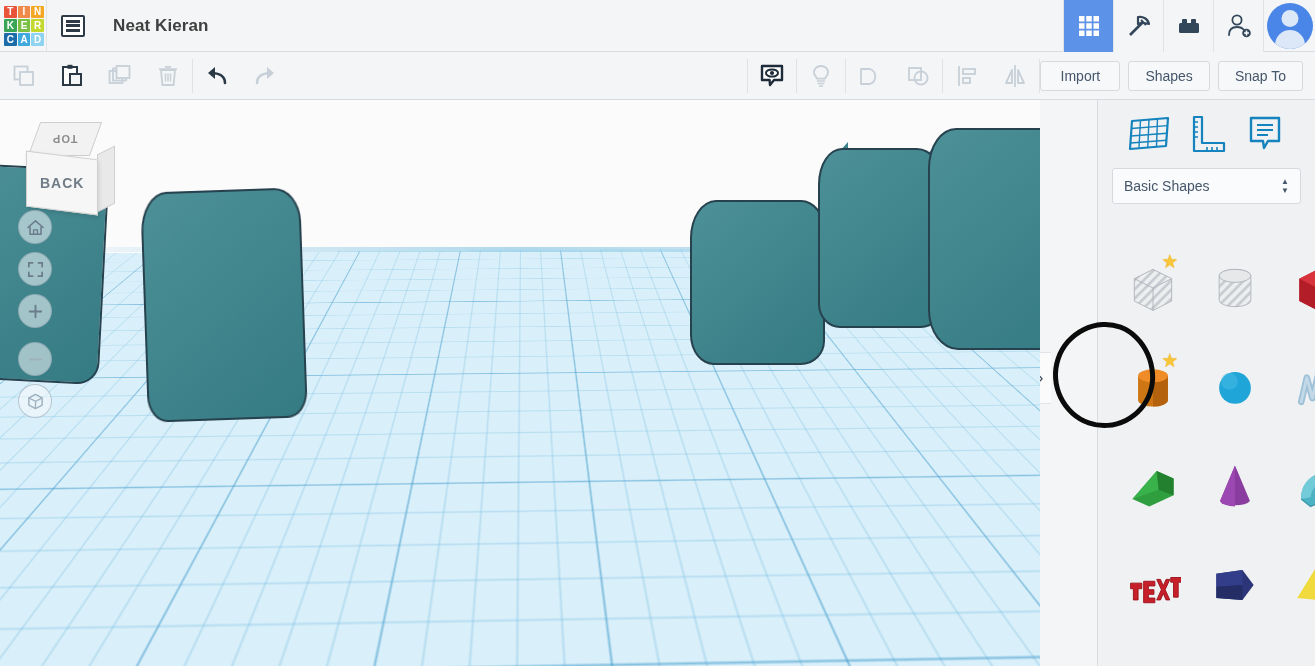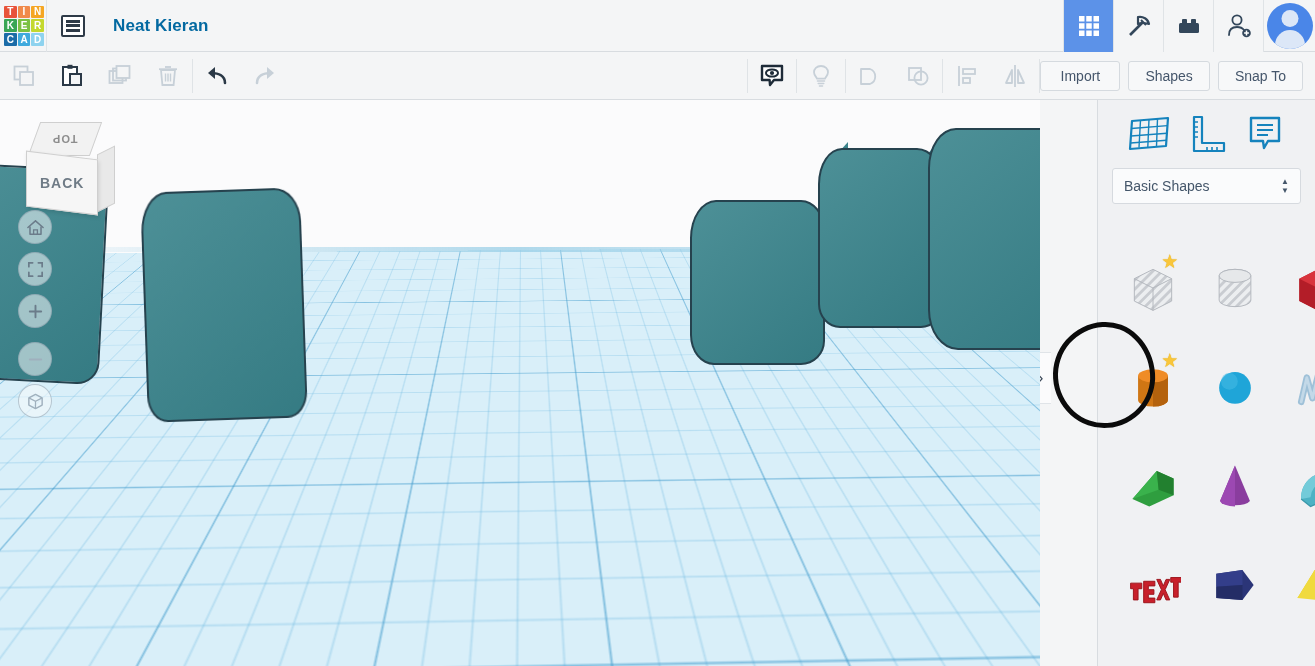--- a/index.html
+++ b/index.html
@@ -34,21 +34,21 @@
   .menu-btn {
     width: 52px; height: 52px; display: flex; align-items: center; justify-content: center;
     cursor: pointer;
   }
   .menu-glyph {
     width: 24px; height: 22px; border: 2px solid #2e3a47; border-radius: 2px;
     background: #fff; padding: 3px 3px; display: flex; flex-direction: column; justify-content: space-between;
   }
   .menu-glyph i { display: block; height: 3px; background: #2e3a47; }
   .doc-title {
-    font-size: 17px; font-weight: bold; color: #0369a1; margin-left: 14px; letter-spacing: .1px;
+    font-size: 17px; font-weight: bold; color: #404040; margin-left: 14px; letter-spacing: .1px;
   }
   .hdr-right { margin-left: auto; display: flex; height: 52px; align-items: stretch; }
   .hdr-icon {
     width: 50px; display: flex; align-items: center; justify-content: center;
     border-left: 1px solid #dfe3e6; cursor: pointer; background: #f4f5f6;
   }
   .hdr-icon.active { background: #5c92e8; }
   .avatar-wrap {
     width: 52px; display: flex; align-items: center; justify-content: center;
     border-left: 1px solid #dfe3e6; cursor: pointer;

